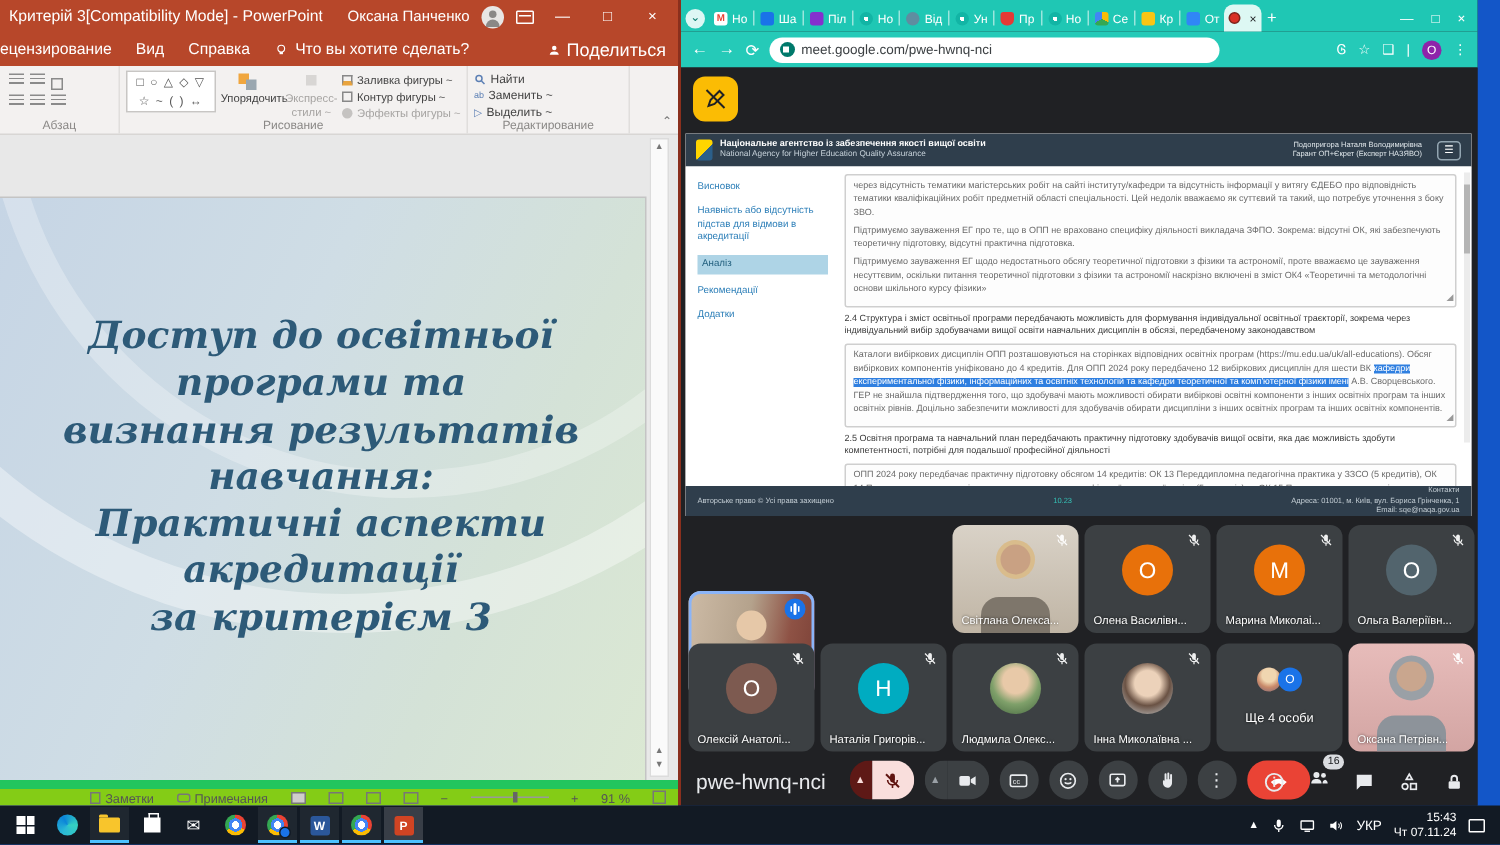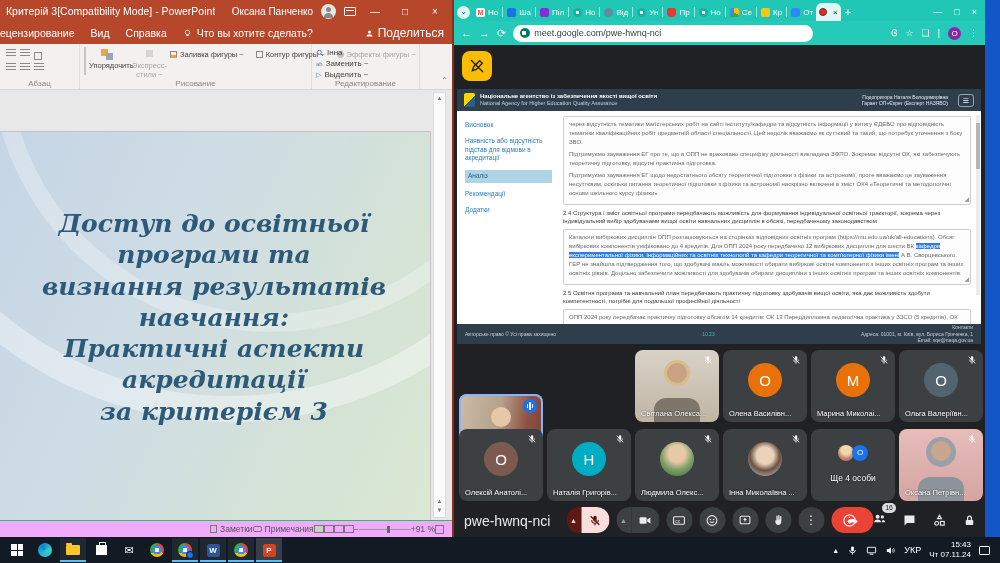--- a/index.html
+++ b/index.html
@@ -34,21 +34,21 @@
                 background:repeating-linear-gradient(to bottom,#8a8a8a 0 1px,transparent 1px 3px); }
   .grid-sq { display:inline-block; width:8px; height:8px; border:1px solid #8a8a8a; margin:1px 2px; vertical-align:middle; }
   .g-draw { width:232px; display:flex; gap:3px; }
   .shape-box { width:80px; height:28px; background:#fff; border:1px solid #c8c6c4; font-size:8px; color:#555;
                line-height:13px; text-align:center; overflow:hidden; letter-spacing:1px; }
   .bigbtn { width:40px; text-align:center; font-size:7.5px; line-height:1.15; color:#444; padding-top:1px; }
   .bigbtn .ic { display:block; height:13px; position:relative; margin-bottom:1px; }
   .sq1 { position:absolute; left:12px; top:1px; width:7px; height:7px; background:#f0a63e; }
   .sq2 { position:absolute; left:17px; top:5px; width:7px; height:7px; background:#9aa7b0; }
   .grayed { color:#a6a4a2; }
-  .stack3 { display:flex; flex-direction:row; justify-content:flex-start; gap:12px; font-size:7.5px; padding-top:2px; }
+  .stack3 { display:flex; flex-direction:column; justify-content:flex-start; gap:2px; font-size:7.5px; padding-top:2px; }
   .stack3 .row { display:flex; align-items:center; gap:3px; height:10px; white-space:nowrap; }
   .ic-fill { width:7px; height:7px; border:1px solid #888; border-bottom:3px solid #e8a33d; }
   .ic-outline { width:7px; height:7px; border:1px solid #888; }
   .ic-effect { width:7px; height:7px; border-radius:50%; background:#c5c3c1; }
   .g-edit { width:108px; }
   .g-edit .row { display:flex; align-items:center; gap:3px; height:11px; font-size:8px; white-space:nowrap; }
   .ribbon-collapse { position:absolute; right:4px; bottom:4px; font-size:8px; color:#777; }
 
   .ppt-canvas { position:absolute; top:90px; left:0; right:0; bottom:17px; background:#e8e8e8; overflow:hidden; }
   .slide { position:absolute; left:0; top:42px; width:430px; height:388px; overflow:hidden;
@@ -58,23 +58,23 @@
   .arc1 { width:760px; height:760px; right:-180px; top:-470px; }
   .arc2 { width:560px; height:560px; right:-120px; top:-360px; border-width:18px; border-color:rgba(255,255,255,.28); }
   .slide-title { position:absolute; left:6px; right:8px; top:76px; text-align:center;
                  font-family:"DejaVu Serif", serif; font-style:italic; font-weight:bold;
                  font-size:25px; line-height:1.25; color:#2d5a78; }
   .ppt-vscroll { position:absolute; right:6px; top:2px; bottom:2px; width:13px; background:#fafafa;
                  border:1px solid #dcdcdc; font-size:6px; color:#777; text-align:center; }
   .vs-top { position:absolute; top:2px; left:0; right:0; }
   .vs-bot { position:absolute; bottom:2px; left:0; right:0; line-height:1.5; }
 
-  .ppt-status { position:absolute; bottom:0; left:0; right:0; height:17px; background:#f0abfc;
-                border-top:1px solid #22c55e; display:flex; align-items:center; justify-content:flex-end;
-                font-size:8.5px; color:#555; gap:0; padding-right:8px; }
+  .ppt-status { position:absolute; bottom:0; left:0; right:0; height:17px; background:#84cc16;
+                border-top:6px solid #22c55e; display:flex; align-items:center; justify-content:flex-end;
+                font-size:8.5px; color:#555; gap:15px; padding-right:8px; }
   .st-item { display:flex; align-items:center; gap:3px; white-space:nowrap; }
   .note-ic { width:7px; height:8px; border:1px solid #777; }
   .cmt-ic { width:9px; height:6px; border:1px solid #777; border-radius:2px; }
   .view-ic { width:10px; height:8px; border:1px solid #777; }
   .view-ic.sel { background:#cfcdcb; }
   .zoom-track { width:52px; height:1px; background:#999; position:relative; }
   .zoom-thumb { position:absolute; left:28px; top:-3px; width:3px; height:7px; background:#666; }
   .fit-ic { width:9px; height:9px; border:1px solid #777; }
 
   
@@ -298,21 +298,21 @@
           </span>
       </div>
       <div class="rgroup-label">Рисование</div>
     </div>
     <div class="rgroup g-edit">
       <span class="row">
         <svg width="8" height="8" viewBox="0 0 24 24">
             <circle cx="10" cy="10" r="6" fill="none" stroke="#5b7fb4" stroke-width="3"></circle>
             <line x1="15" y1="15" x2="21" y2="21" stroke="#5b7fb4" stroke-width="3"></line>
           </svg>
-        <span>Інна</span>
+        <span>Найти</span>
       </span>
       <span class="row">
         <span style="color:#5b7fb4;font-size:6px;">ab</span>
         <span>Заменить ~</span>
       </span>
       <span class="row">
         <span style="color:#5b7fb4;font-size:7px;">▷</span>
         <span>Выделить ~</span>
       </span>
       <div class="rgroup-label">Редактирование</div>

